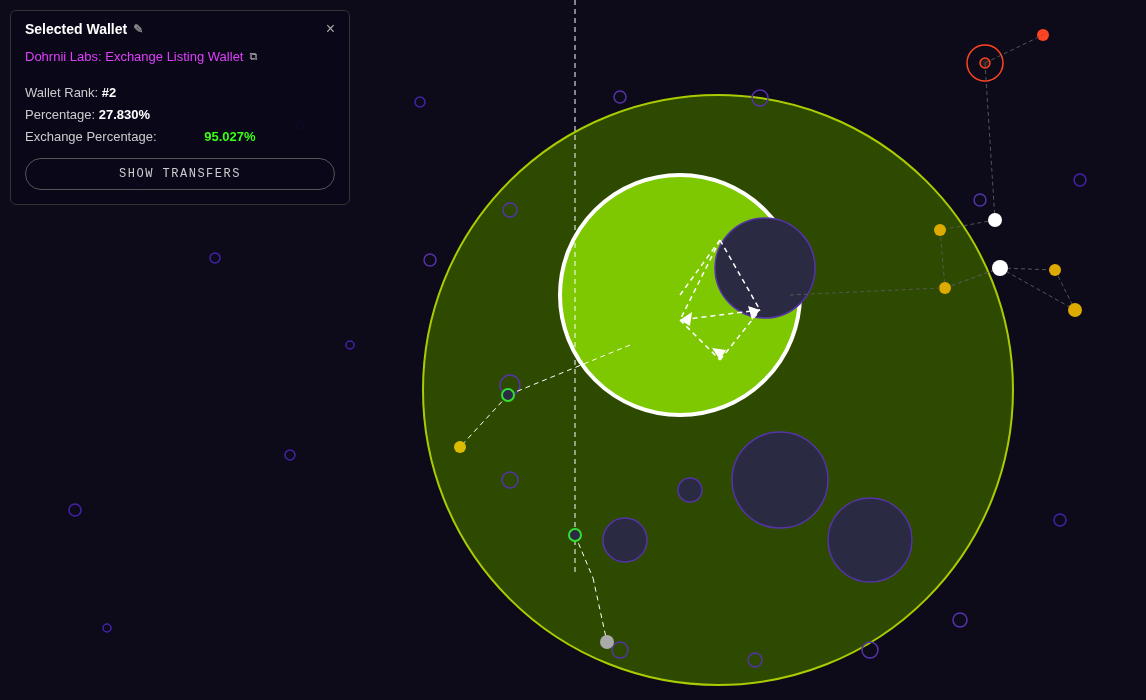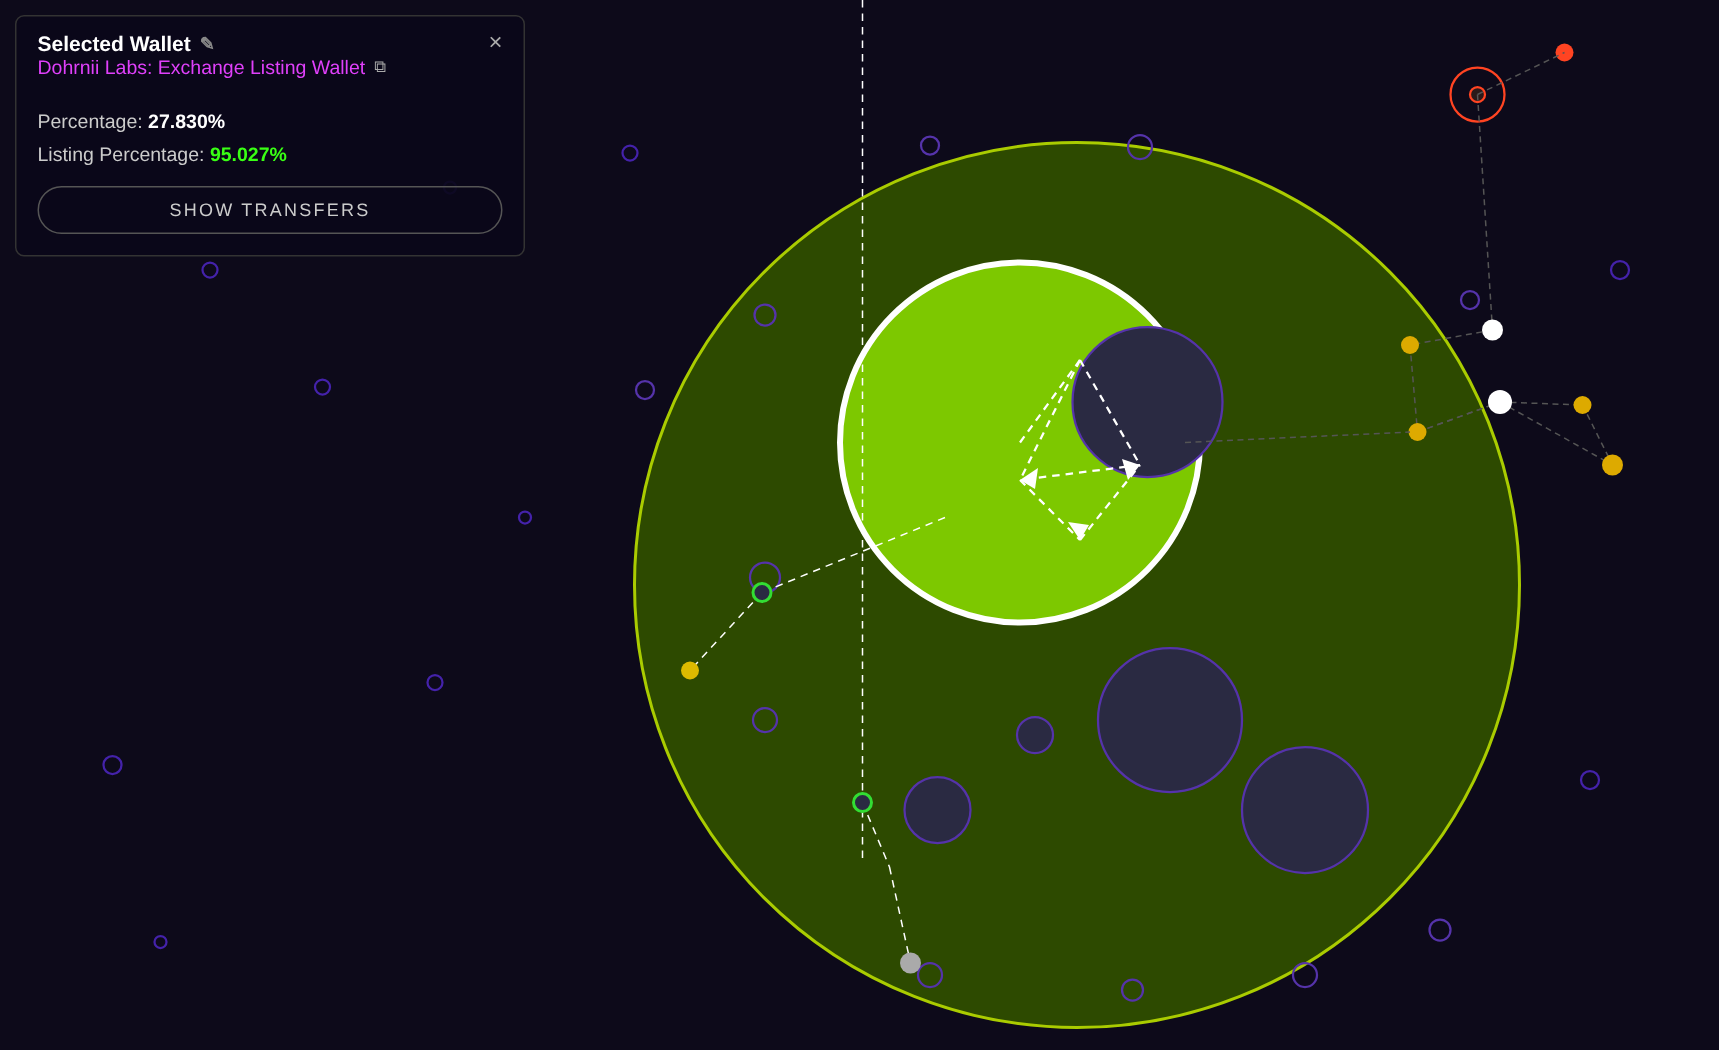--- a/index.html
+++ b/index.html
@@ -21,21 +21,21 @@
       border: 1px solid #333;
       border-radius: 6px;
       padding: 10px 14px 14px;
       width: 340px;
       z-index: 10;
     }
     .panel-header {
       display: flex;
       align-items: center;
       justify-content: space-between;
-      margin-bottom: 0;
+      margin-bottom: 12px;
     }
     .panel-title {
       color: #ffffff;
       font-size: 14px;
       font-weight: bold;
       display: flex;
       align-items: center;
       gap: 6px;
     }
     .panel-title .edit-icon {
@@ -69,34 +69,36 @@
       line-height: 1.7;
       margin-bottom: 10px;
     }
     .wallet-stats .value-bold {
       color: #fff;
       font-weight: bold;
     }
     .wallet-stats .value-green {
       color: #39ff14;
       font-weight: bold;
+      margin-left: 44px;
     }
     .show-transfers-btn {
       display: block;
       width: 100%;
       background: transparent;
       border: 1px solid #555;
       border-radius: 20px;
       color: #ccc;
       font-size: 12px;
       letter-spacing: 1.5px;
       text-transform: uppercase;
       padding: 8px 0;
       cursor: pointer;
       text-align: center;
+      font-family: Liberation Mono, monospace;
     }
 
     svg.overlay {
       position: absolute;
       top: 0; left: 0;
       width: 100%;
       height: 100%;
       pointer-events: none;
     }
   </style>
@@ -110,25 +112,29 @@
       <span class="edit-icon">✎</span>
     </span>
     <button class="panel-close">×</button>
   </div>
   <div class="wallet-name">
     <span>Dohrnii Labs: Exchange Listing Wallet</span>
     <span class="copy-icon">⧉</span>
   </div>
   <div class="wallet-stats">
     <div>
+      <span>Wallet Rank:</span>
+      <span class="value-bold">#2</span>
+    </div>
+    <div>
       <span>Percentage:</span>
       <span class="value-bold">27.830%</span>
     </div>
     <div>
-      <span>Listing Percentage:</span>
+      <span>Exchange Percentage:</span>
       <span class="value-green">95.027%</span>
     </div>
   </div>
   <button class="show-transfers-btn">SHOW TRANSFERS</button>
 </div>
 
 <svg class="overlay">
 
   <circle cx="718" cy="390" r="295" fill="#2d4a00" stroke="#aacc00" stroke-width="2"></circle>
 

